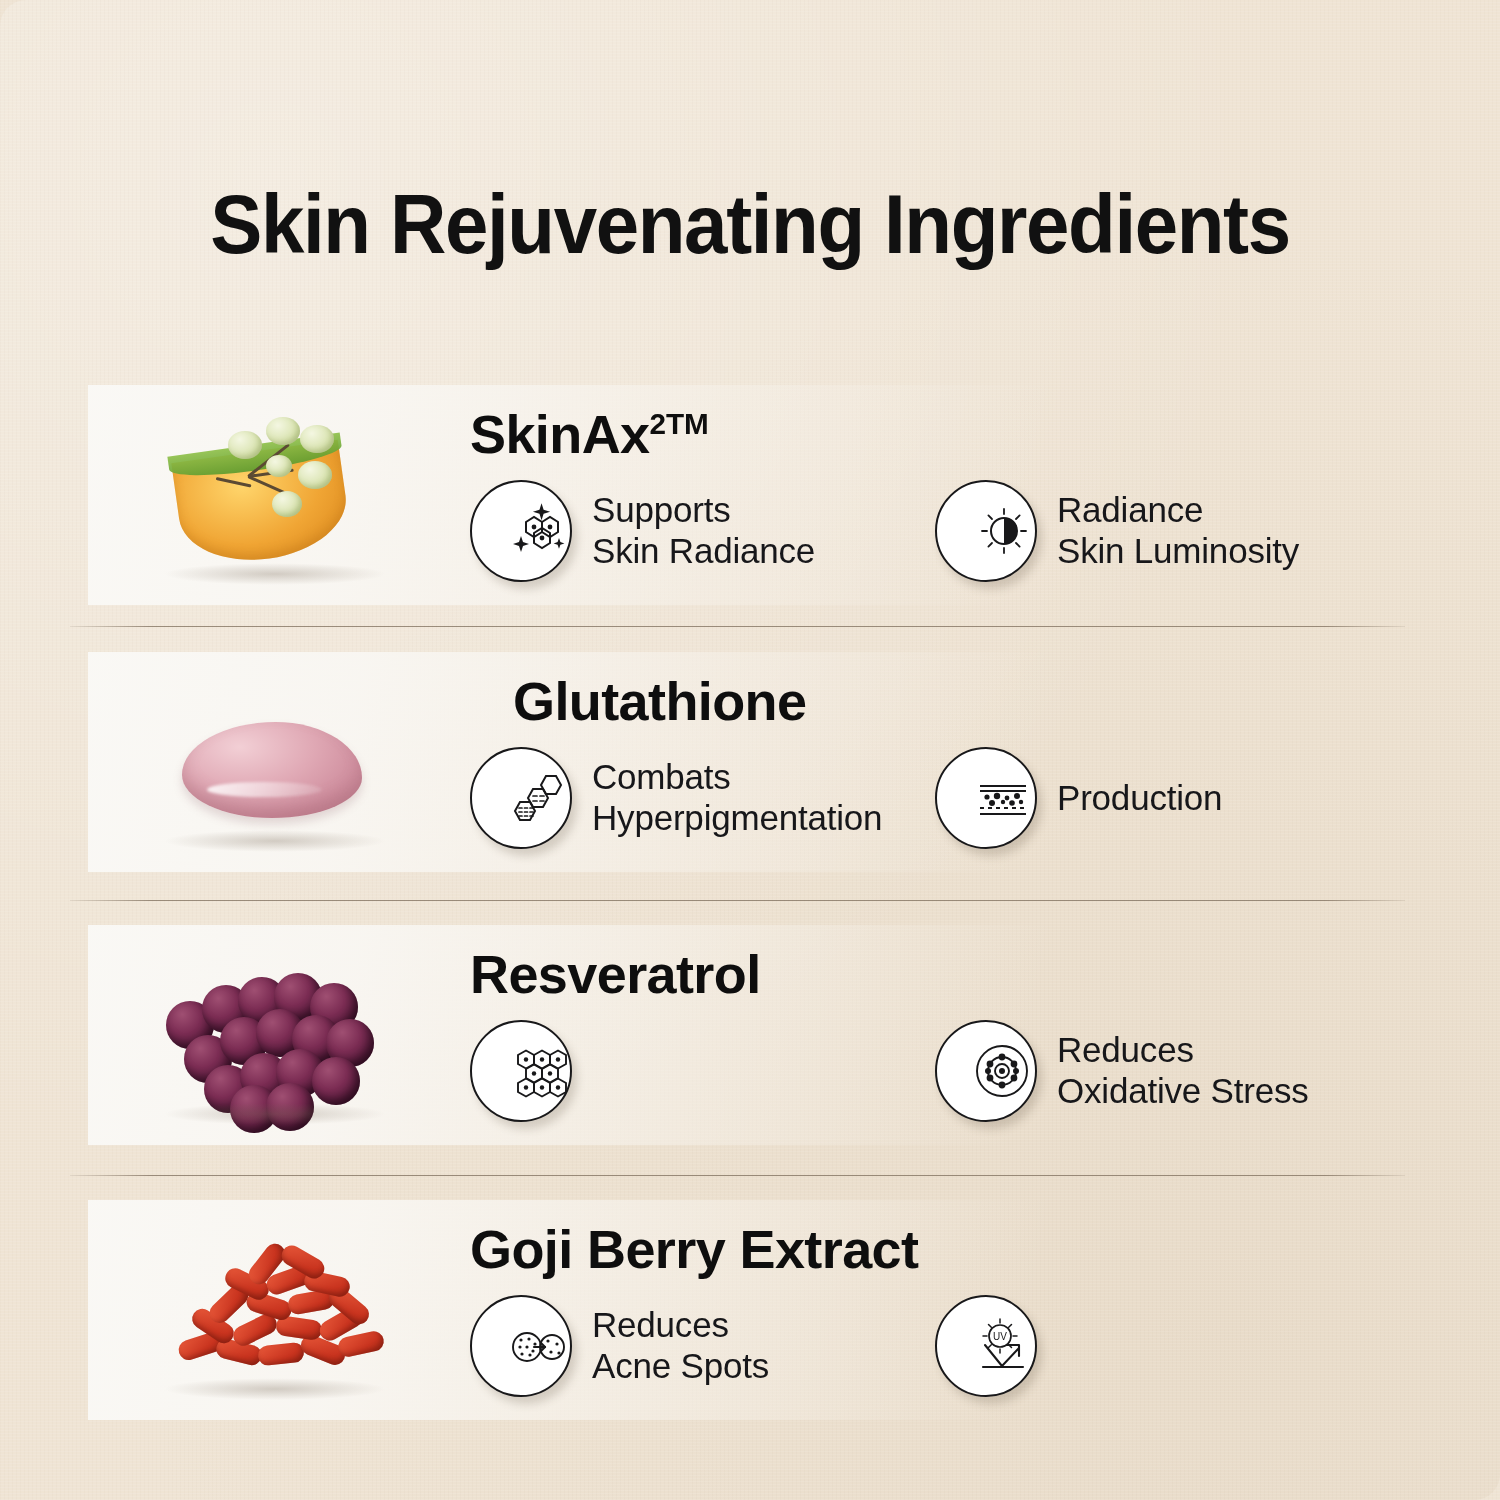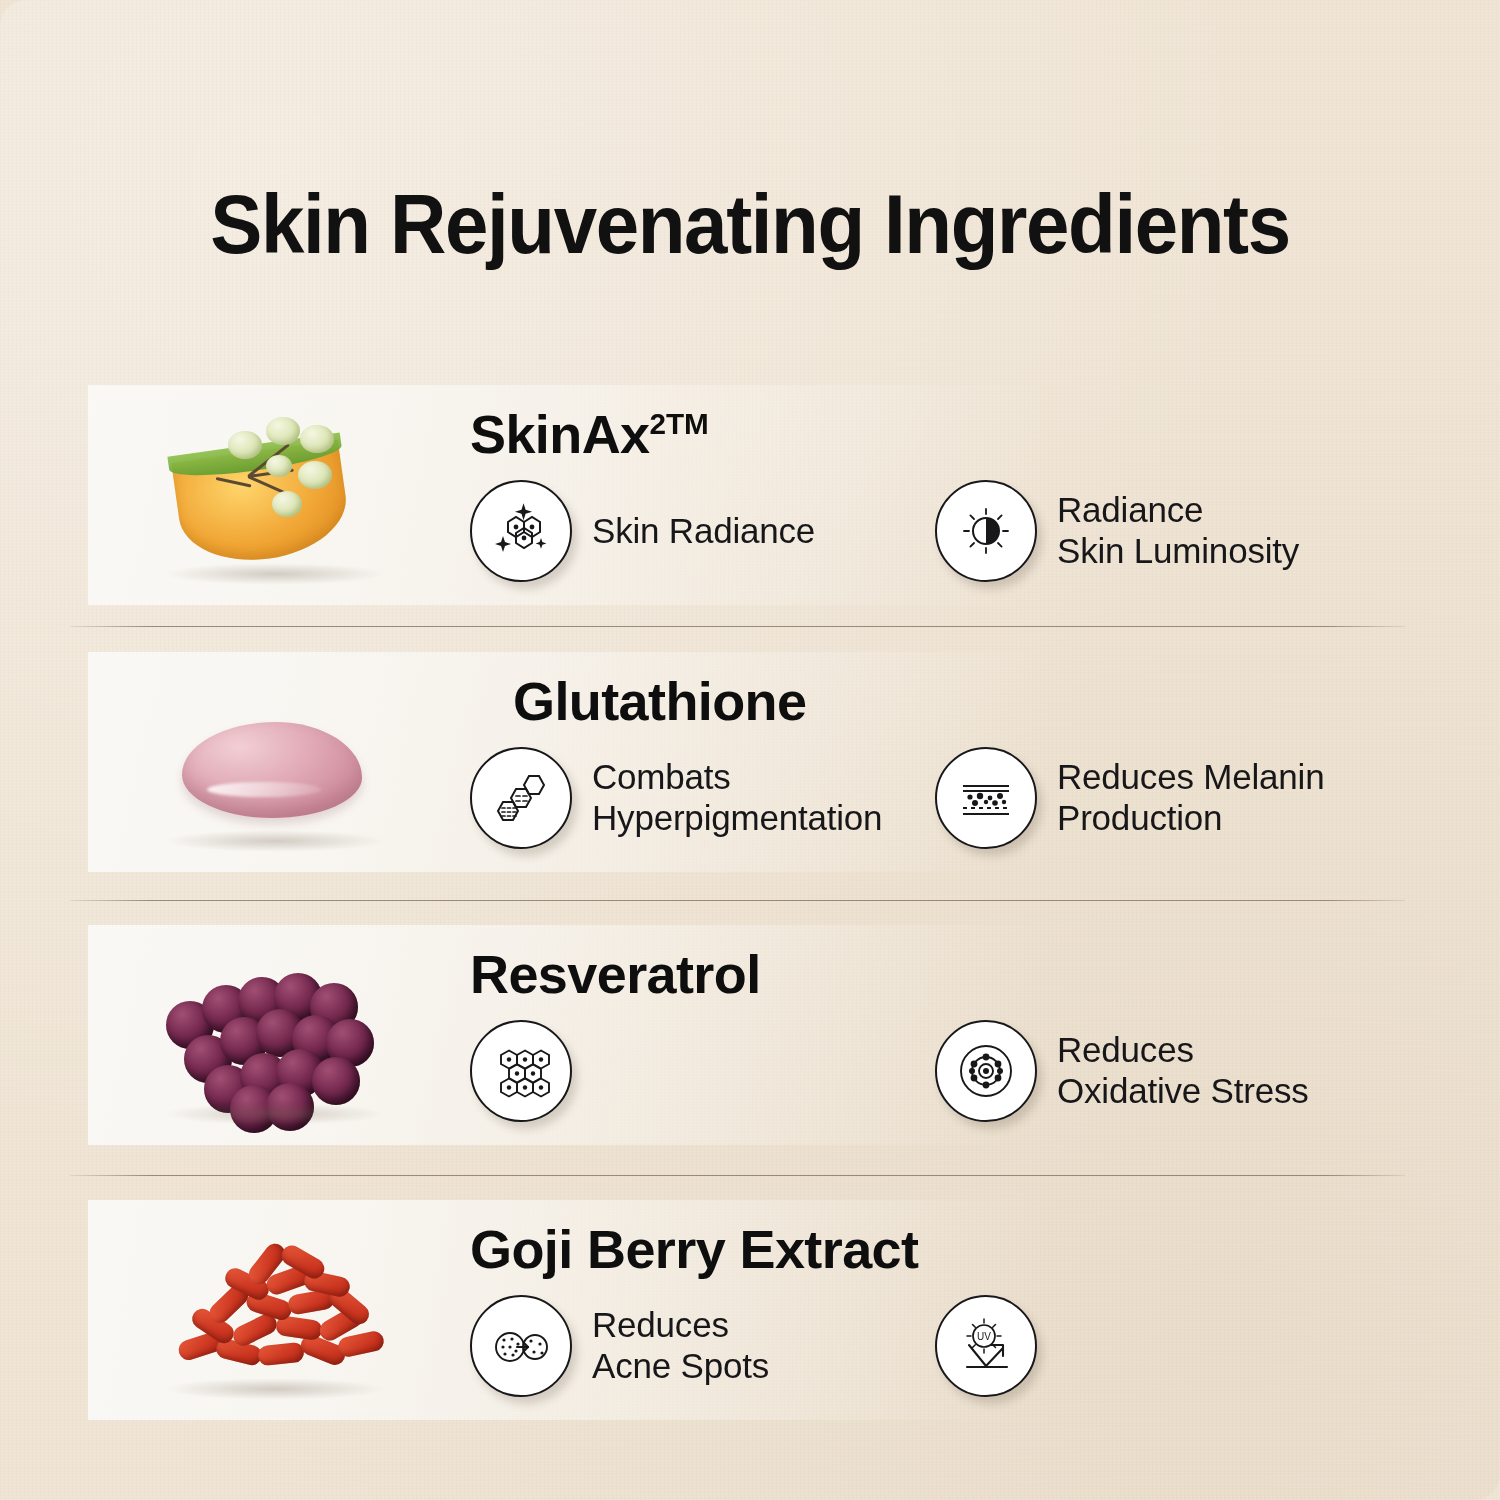--- a/index.html
+++ b/index.html
@@ -120,21 +120,21 @@
     position: relative;
     flex: 0 0 auto;
     width: 98px;
     height: 98px;
     border-radius: 50%;
     background: #ffffff;
     border: 2.5px solid #18181a;
     box-shadow: 5px 7px 9px rgba(96,80,62,.22);
     display: flex;
     align-items: center;
-    justify-content: center;
+    justify-content: flex-end;
   }
   .badge svg { display: block; }
   .benefit-text {
     font-size: 35px;
     line-height: 1.16;
     color: #17171a;
     letter-spacing: -.2px;
     white-space: nowrap;
   }
 
@@ -264,20 +264,21 @@
             <polygon points="26,33 34,28 42,33 42,43 34,48 26,43"></polygon>
             <circle cx="26" cy="27" r="2.4" fill="#18181a" stroke="none"></circle>
             <circle cx="42" cy="27" r="2.4" fill="#18181a" stroke="none"></circle>
             <circle cx="34" cy="38" r="2.4" fill="#18181a" stroke="none"></circle>
             <path d="M34 2 L36.4 9.6 L44 12 L36.4 14.4 L34 22 L31.6 14.4 L24 12 L31.6 9.6 Z" fill="#18181a" stroke="none" transform="translate(0,-2) scale(0.86) translate(5,4)"></path>
             <path d="M13 36 L15 42 L21 44 L15 46 L13 52 L11 46 L5 44 L11 42 Z" fill="#18181a" stroke="none"></path>
             <path d="M51 38 L52.4 42 L56.4 43.4 L52.4 44.8 L51 48.8 L49.6 44.8 L45.6 43.4 L49.6 42 Z" fill="#18181a" stroke="none"></path>
           </svg>
         </div>
         <div class="benefit-text">
+          <div>Supports</div>
           <div>Skin Radiance</div>
         </div>
       </div>
 
       <div class="benefit b2">
         <div class="badge">
           <svg width="62" height="62" viewBox="0 0 62 62" fill="none" stroke="#18181a" stroke-width="2">
             <circle cx="31" cy="31" r="13"></circle>
             <path d="M31 18 A13 13 0 0 1 31 44 Z" fill="#18181a" stroke="none"></path>
             <g stroke-linecap="round" stroke-width="1.8">
@@ -361,21 +362,20 @@
               <circle cx="36" cy="32" r="2.4"></circle>
               <circle cx="46" cy="30" r="3.0"></circle>
               <circle cx="21" cy="37" r="3.0"></circle>
               <circle cx="32" cy="36" r="2.2"></circle>
               <circle cx="41" cy="37" r="2.8"></circle>
               <circle cx="50" cy="36" r="2.2"></circle>
             </g>
           </svg>
         </div>
         <div class="benefit-text">
-          <div>Reduces Melanin</div>
           <div>Production</div>
         </div>
       </div>
     </div>
   </div>
 
   <div class="divider" style="top:900px;"></div>
 
   <div class="row" style="top:925px;">
     <div class="panel"></div>

